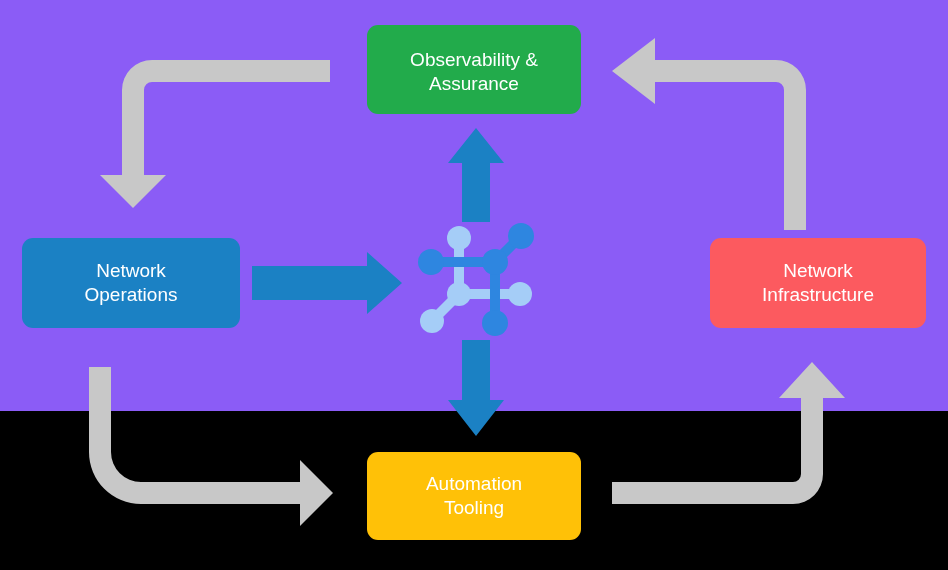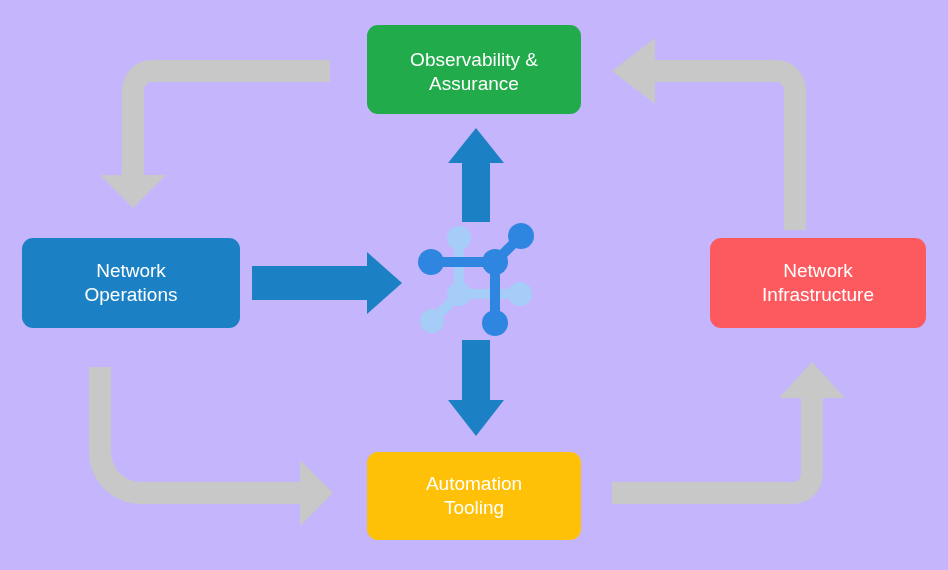--- a/index.html
+++ b/index.html
@@ -9,22 +9,22 @@
   }
   body {
     width: 948px;
     height: 570px;
     overflow: hidden;
     font-family: "Liberation Sans", sans-serif;
   }
   #diagram-root {
     position: relative;
     width: 948px;
-    height: 570px;
-    background: #c4b5fd;
+    height: 411px;
+    background: #8b5cf6;
   }
   svg#diagram-svg {
     position: absolute;
     top: 0;
     left: 0;
     width: 948px;
     height: 570px;
     display: block;
   }
   .node-label {

